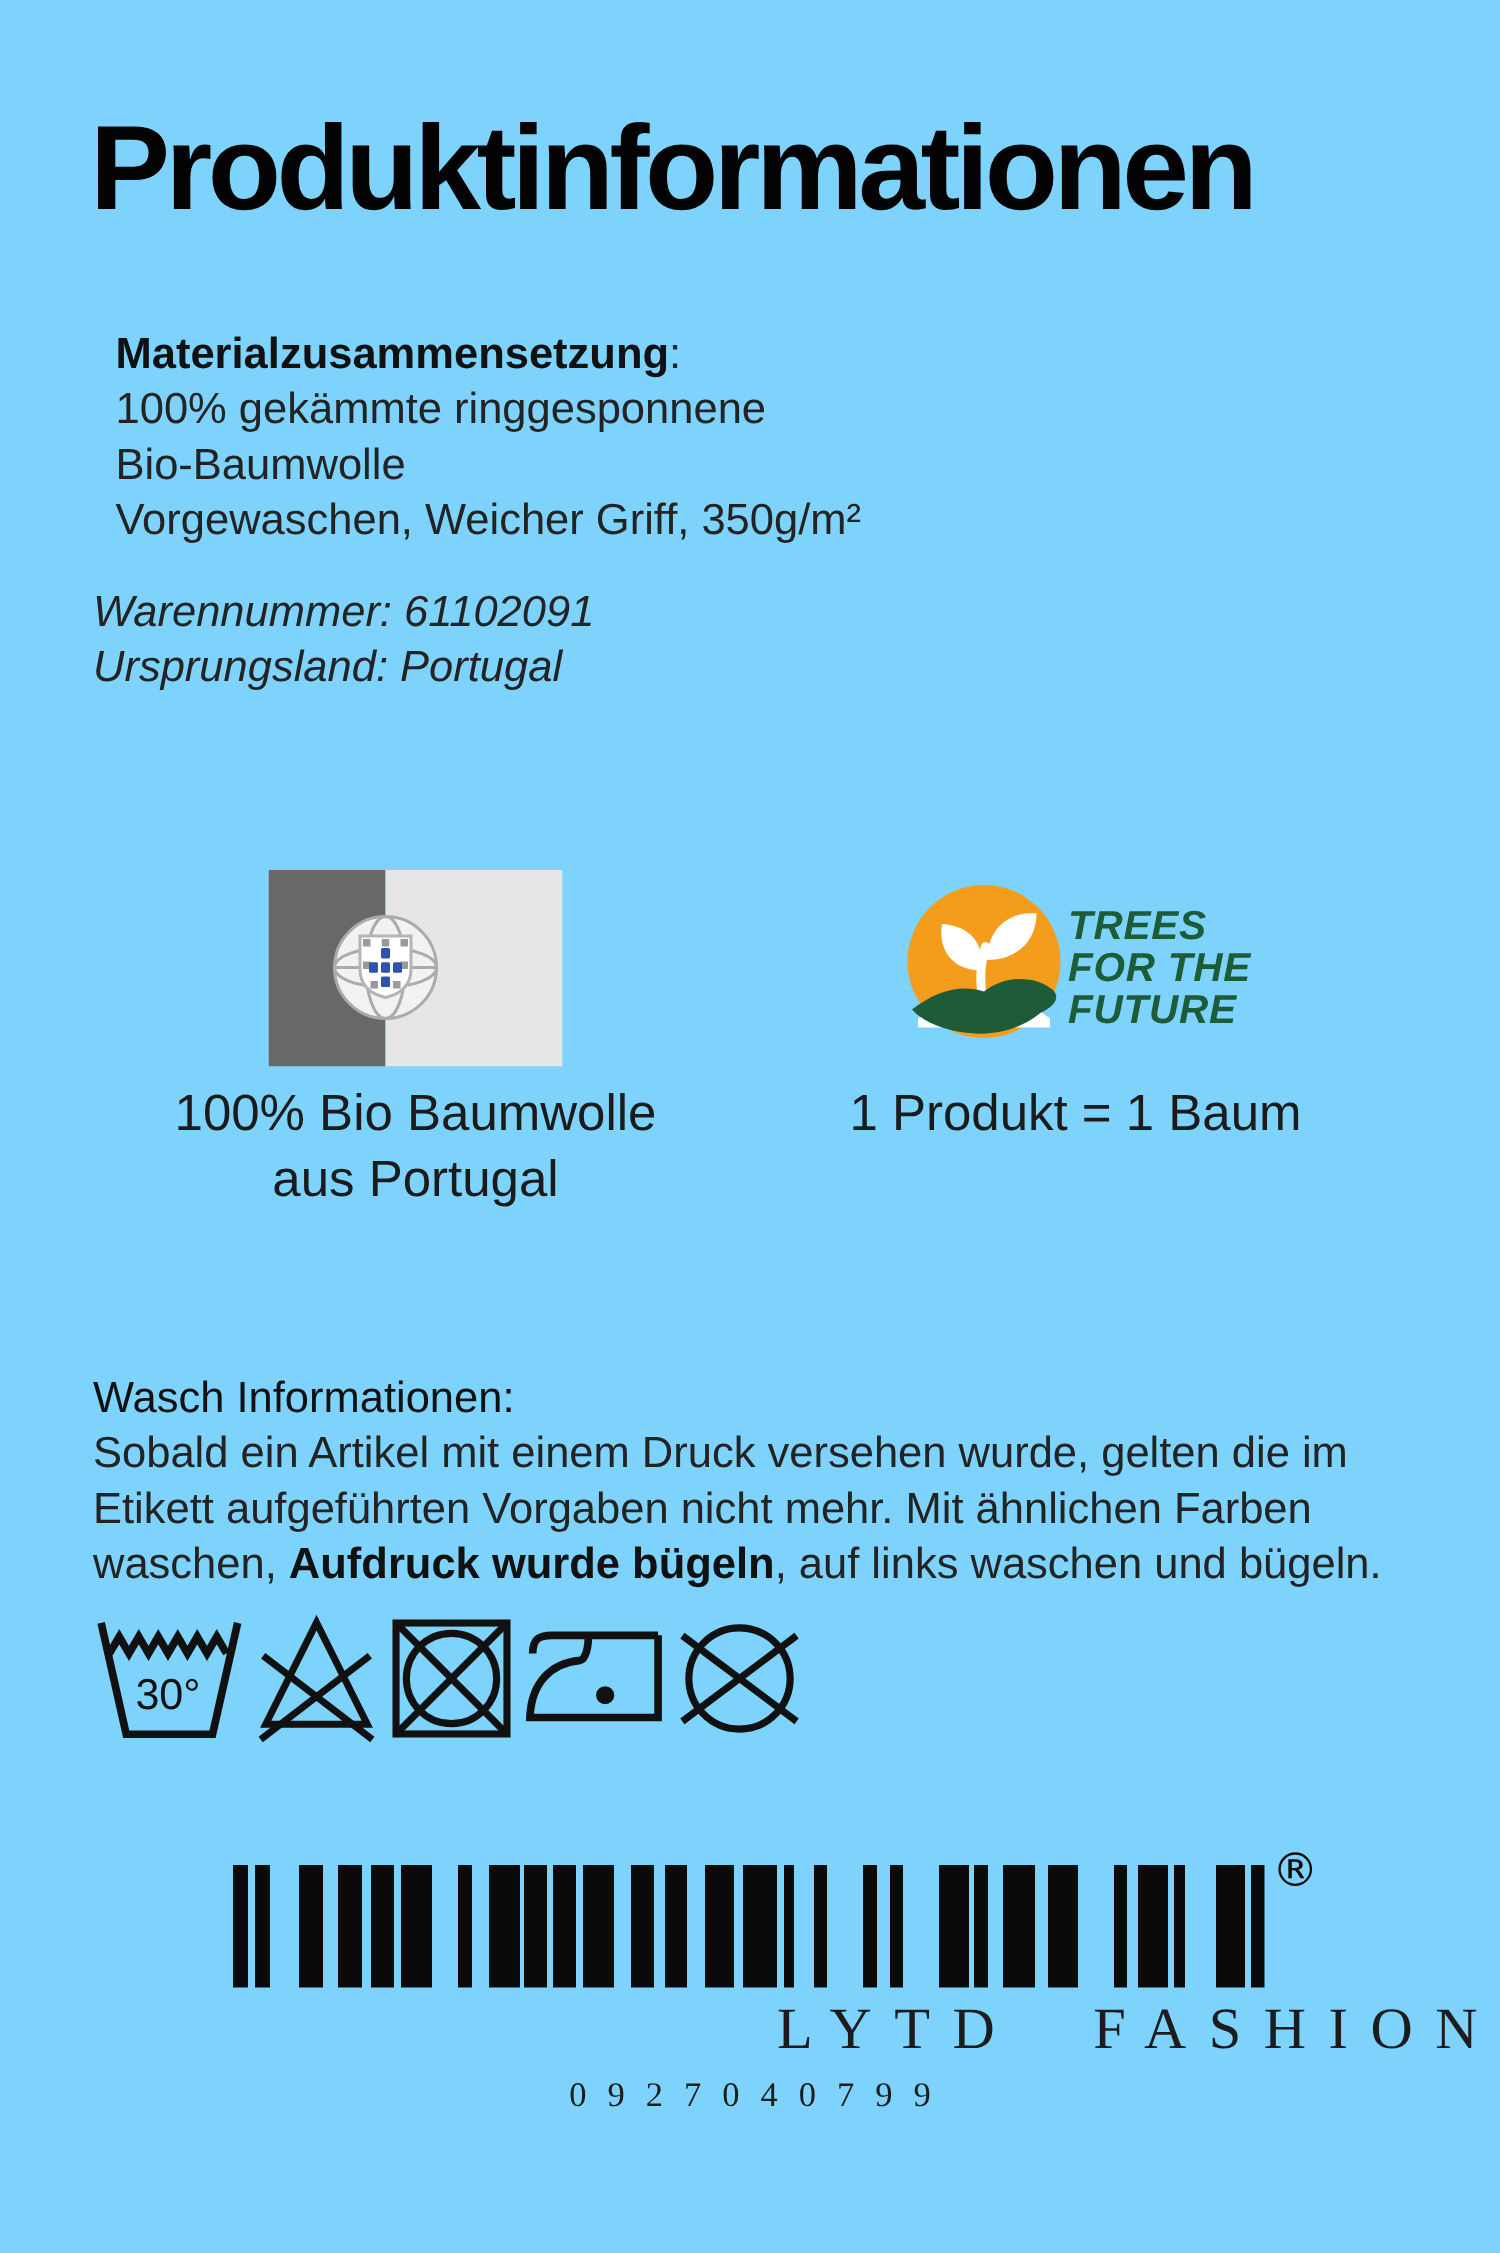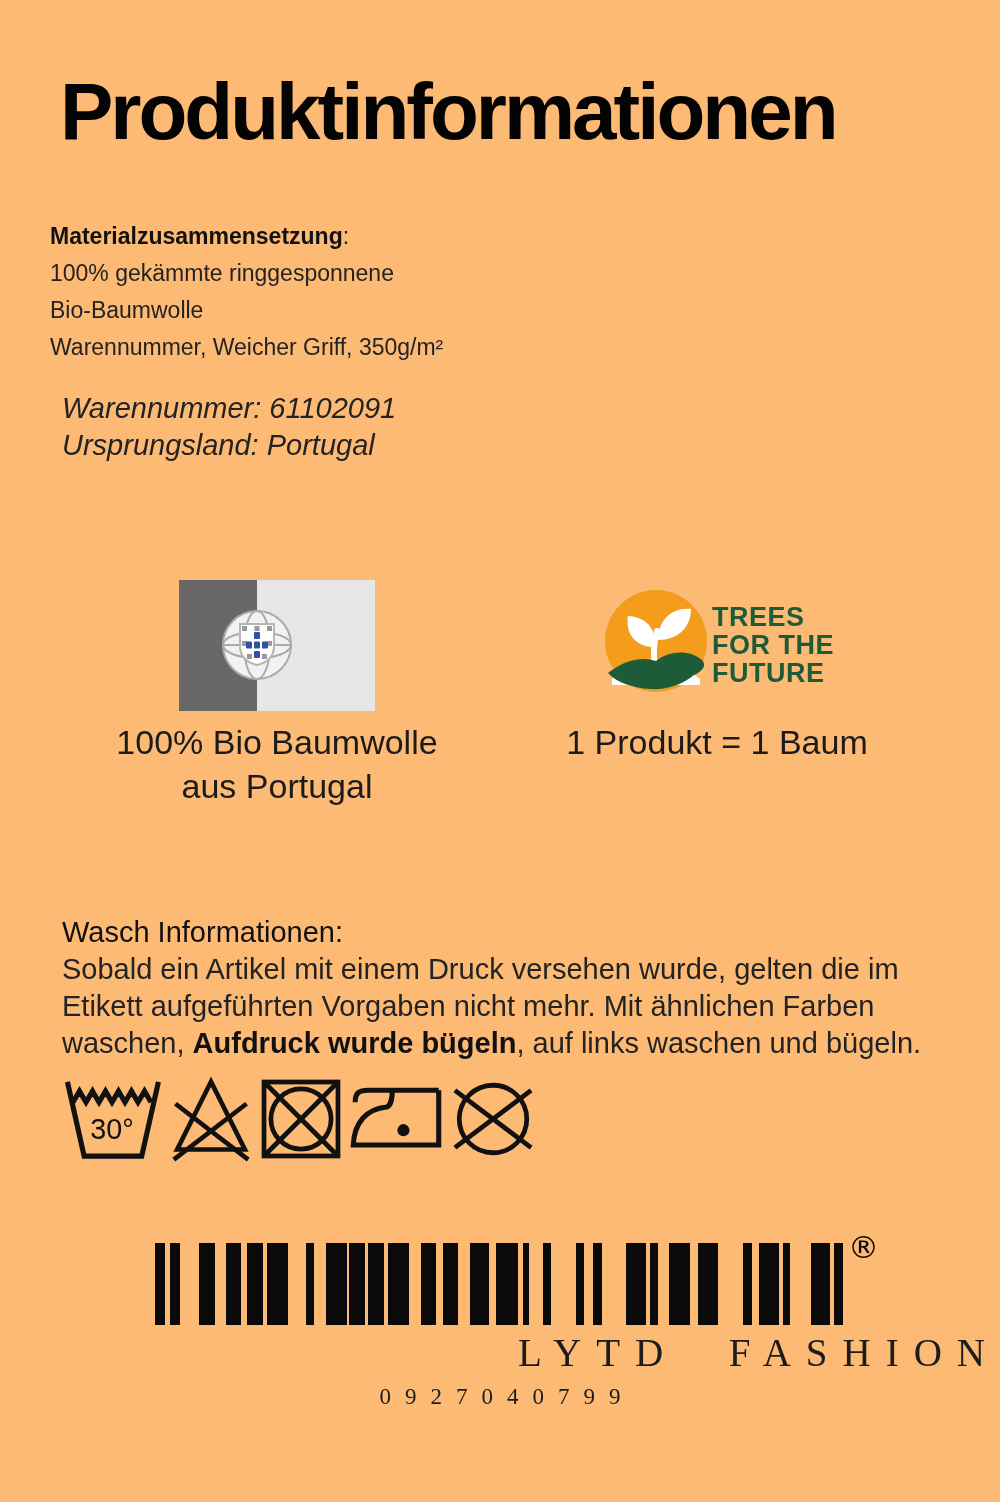--- a/index.html
+++ b/index.html
@@ -7,42 +7,42 @@
     --tftf-green:#1E5B38;
     --flag-dark:#686868;
     --flag-light:#e6e6e6;
     --flag-blue:#2e53a8;
   }
   *{margin:0;padding:0;box-sizing:border-box;}
   html,body{background:#ffffff;}
   .page{
     position:relative;
     width:1000px;height:1502px;
-    background:#fdba74;
+    background:#7dd3fc;
     font-family:"Liberation Sans", sans-serif;
     color:#232323;
     overflow:hidden;
   }
   .page-title{
     position:absolute;left:60px;top:72px;
     font-size:80px;font-weight:800;letter-spacing:-3px;
     color:#030303;line-height:1;
   }
-  .material-block{position:absolute;left:50px;top:218px;font-size:23px;line-height:37px;}
+  .material-block{position:absolute;left:77px;top:218px;font-size:29px;line-height:37px;}
   .material-label{font-weight:700;color:#111;}
   .material-colon{font-weight:400;}
   .meta-block{position:absolute;left:62px;top:390px;font-size:29px;line-height:37px;font-style:italic;}
   .badges-row{position:absolute;left:62px;top:570px;display:flex;width:880px;}
   .badge-col{display:flex;flex-direction:column;align-items:center;}
   .badge-col.origin{width:430px;}
   .badge-col.trees{width:450px;}
   .badge-image-area{height:150px;display:flex;align-items:center;justify-content:center;}
   .badge-caption{font-size:34px;line-height:44px;color:#1b1b1b;text-align:center;}
   .flag{display:block;}
-  .tftf-wrap{display:flex;align-items:center;gap:0;}
+  .tftf-wrap{display:flex;align-items:center;gap:0;font-style:italic;}
   .tftf-text{color:var(--tftf-green);font-weight:800;font-size:27px;line-height:28px;letter-spacing:0.5px;}
   .tftf-orange{fill:var(--tftf-orange);}
   .tftf-green{fill:var(--tftf-green);}
   .flag-dark{fill:var(--flag-dark);}
   .flag-light{fill:var(--flag-light);}
   .flag-blue{fill:var(--flag-blue);}
   .wash-block{position:absolute;left:62px;top:914px;font-size:29px;line-height:37px;white-space:nowrap;}
   .wash-heading{font-weight:400;color:#111;}
   .wash-bold{font-weight:700;color:#111;}
   .symbols-row{position:absolute;left:60px;top:1075px;display:flex;align-items:flex-start;}
@@ -69,21 +69,21 @@
 <body>
 
 <div class="page">
 
   <h1 class="page-title">Produktinformationen</h1>
 
   <div class="material-block">
     <div><span class="material-label">Materialzusammensetzung</span><span class="material-colon">:</span></div>
     <div>100% gekämmte ringgesponnene</div>
     <div>Bio-Baumwolle</div>
-    <div>Warennummer, Weicher Griff, 350g/m²</div>
+    <div>Vorgewaschen, Weicher Griff, 350g/m²</div>
   </div>
 
   <div class="meta-block">
     <div>Warennummer: 61102091</div>
     <div>Ursprungsland: Portugal</div>
   </div>
 
   <div class="badges-row">
 
     <div class="badge-col origin">

